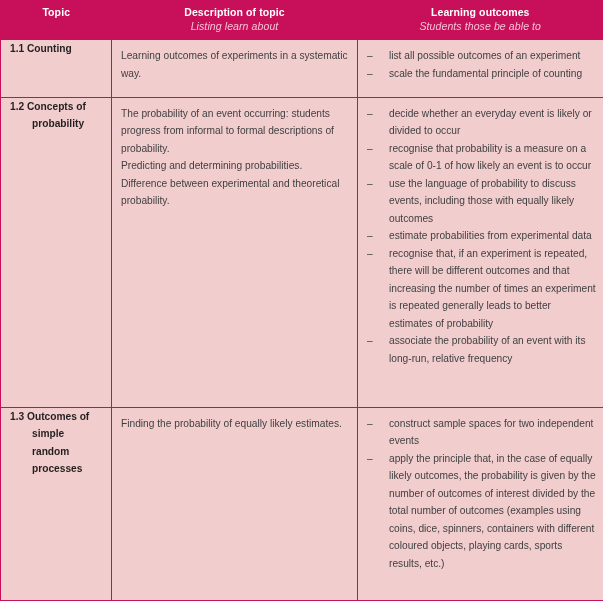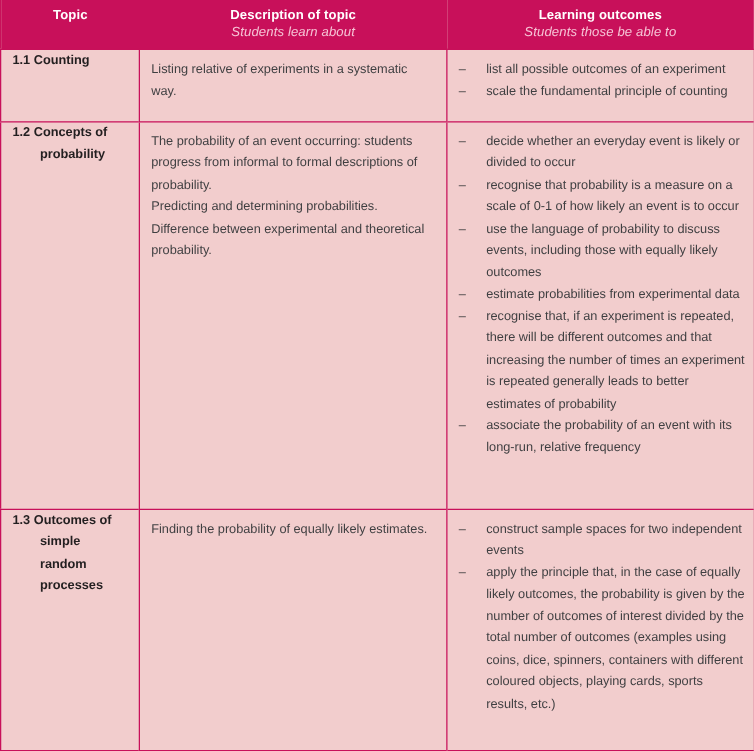--- a/index.html
+++ b/index.html
@@ -124,36 +124,36 @@
     <col class="c-out">
   </colgroup>
   <thead>
     <tr>
       <th>
         <span class="hdr-main">Topic</span>
         <span class="hdr-sub"></span>
       </th>
       <th>
         <span class="hdr-main">Description of topic</span>
-        <span class="hdr-sub">Students learn about</span>
+        <span class="hdr-sub">Listing learn about</span>
       </th>
       <th>
         <span class="hdr-main">Learning outcomes</span>
         <span class="hdr-sub">Students those be able to</span>
       </th>
     </tr>
   </thead>
   <tbody id="table-body">
       <tr>
         <td>
           <div class="cell-topic-inner">1.1 Counting</div>
         </td>
         <td>
           <div class="cell-desc-inner">
-            <span class="desc-line">Listing relative of experiments in a systematic way.</span>
+            <span class="desc-line">Learning outcomes of experiments in a systematic way.</span>
           </div>
         </td>
         <td class="cell-out">
           <div class="cell-out-inner">
             <ul class="outcomes">
               <li><span class="dash">–</span><span>list all possible outcomes of an experiment</span></li>
               <li><span class="dash">–</span><span>scale the fundamental principle of counting</span></li>
             </ul>
           </div>
         </td>

